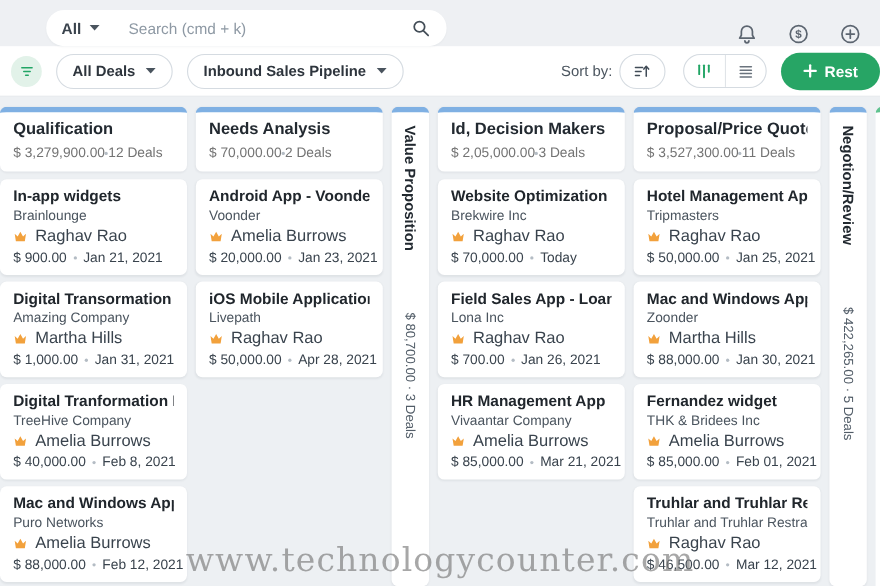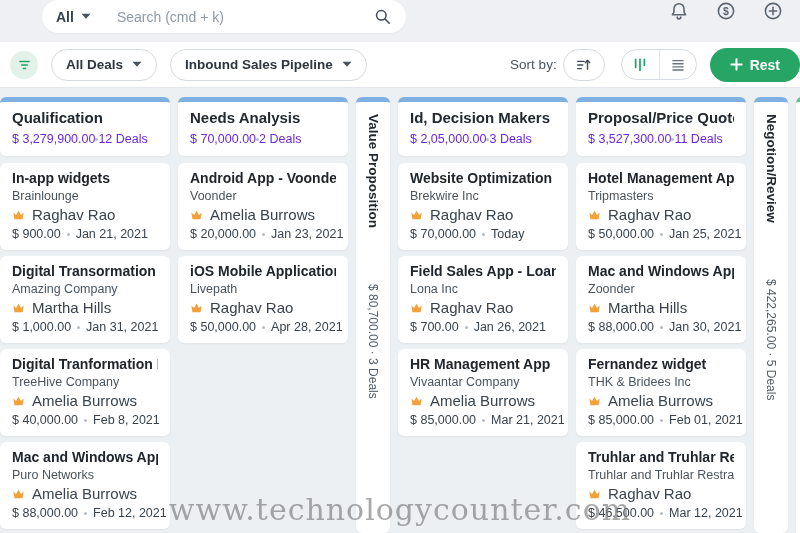--- a/index.html
+++ b/index.html
@@ -6,21 +6,21 @@
   html, body { width: 800px; height: 533px; overflow: hidden; }
   body {
     font-family: "Liberation Sans", sans-serif;
     background: #edf0f3;
     position: relative;
     color: #2b333b;
   }
   
   .topbar {
     height: 42px; background: #eef0f3;
-    display: flex; align-items: flex-start;
+    display: flex; align-items: flex-end;
     padding: 0 16px 0 42px;
   }
   .search-box {
     width: 364px; height: 33px; background: #fff;
     border-radius: 18px; display: flex; align-items: center;
     padding: 0 14px; box-shadow: 0 1px 2px rgba(30,40,50,.04);
   }
   .scope { display: flex; align-items: center; gap: 7px; cursor: pointer; }
   .scope-label { font-size: 14px; font-weight: bold; color: #39424c; }
   .search-input {
@@ -75,21 +75,21 @@
     display: flex; gap: 8px; padding-top: 9px; overflow: hidden;
     align-items: flex-start;
   }
   .column { width: 170px; flex: none; display: flex; flex-direction: column; height: 100%; }
   .col-header {
     background: #fff; border-radius: 6px; border-top: 5px solid #7fb0e3;
     padding: 7px 12px 9px; box-shadow: 0 1px 2px rgba(30,40,50,.06);
     cursor: pointer; flex: none;
   }
   .col-title { font-size: 15px; font-weight: bold; color: #222930; line-height: 18px; white-space: nowrap; overflow: hidden; }
-  .col-meta { margin-top: 4px; font-size: 12.5px; color: #6d28d9; line-height: 16px; display: flex; align-items: center; gap: 0; text-align: right; }
+  .col-meta { margin-top: 4px; font-size: 12.5px; color: #737373; line-height: 16px; display: flex; align-items: center; gap: 0; text-align: right; }
   .dot { width: 3px; height: 3px; border-radius: 50%; background: #b4bcc4; flex: none; }
   .cards { margin-top: 7px; display: flex; flex-direction: column; gap: 6px; }
   .card {
     background: #fff; border-radius: 6px; padding: 7px 12px 8px;
     box-shadow: 0 1px 2px rgba(30,40,50,.07); cursor: pointer;
   }
   .card-title { font-size: 14px; font-weight: bold; color: #20262c; line-height: 17px; white-space: nowrap; overflow: hidden; }
   .card-company { font-size: 12.5px; color: #4a545e; line-height: 15px; margin-top: 2px; white-space: nowrap; overflow: hidden; }
   .card-owner { display: flex; align-items: center; gap: 7px; margin-top: 3px; font-size: 15px; color: #39434d; line-height: 16px; }
   .card-amount { display: flex; align-items: center; gap: 6px; margin-top: 4px; font-size: 12.5px; color: #39434d; line-height: 15px; white-space: nowrap; }

